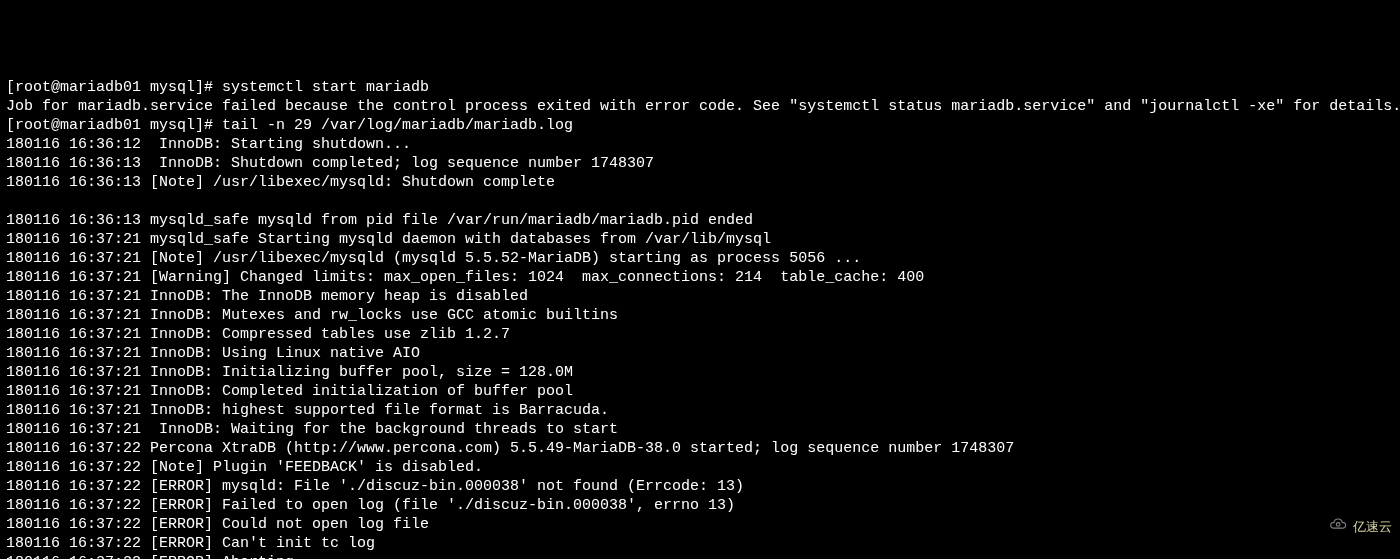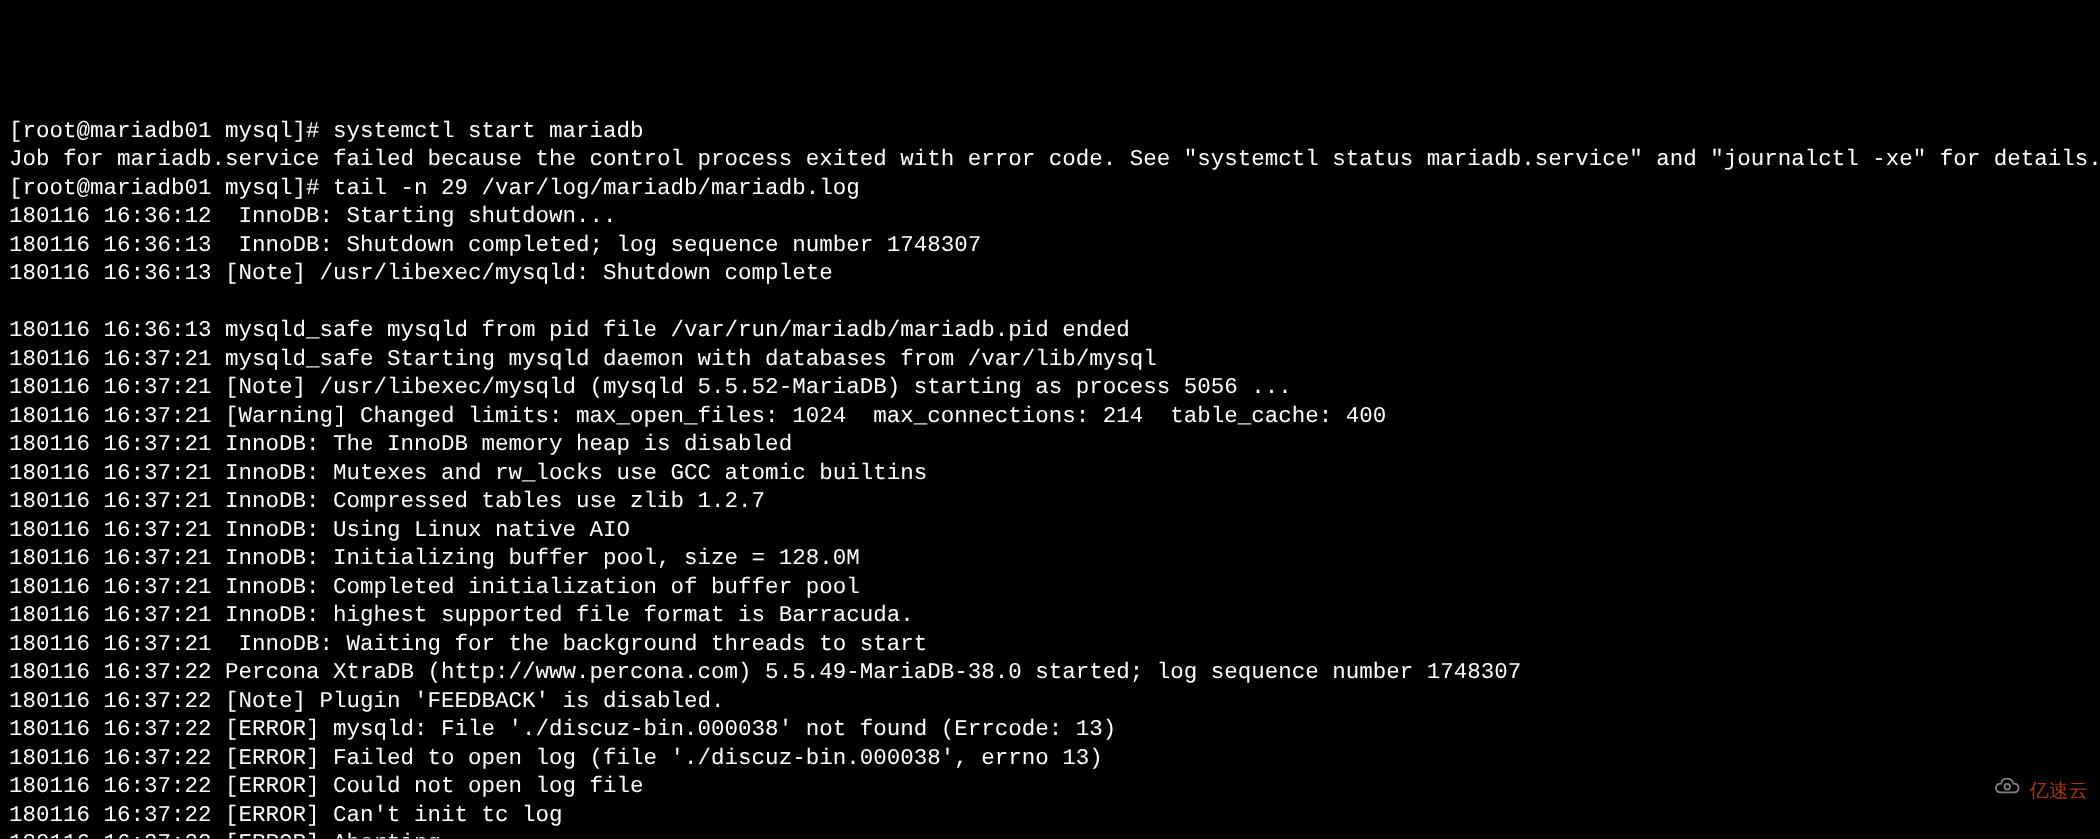--- a/index.html
+++ b/index.html
@@ -17,21 +17,21 @@
       position: relative;
     }
     .line { white-space: pre; }
     .watermark {
       position: absolute;
       right: 8px;
       bottom: 4px;
       display: flex;
       align-items: center;
       gap: 4px;
-      color: #c2410c;
+      color: #fef9c3;
       font-size: 13px;
       font-family: Arial, sans-serif;
       opacity: 0.85;
     }
     .watermark svg { width: 20px; height: 14px; }
   </style>
 </head>
 <body>
 
 

